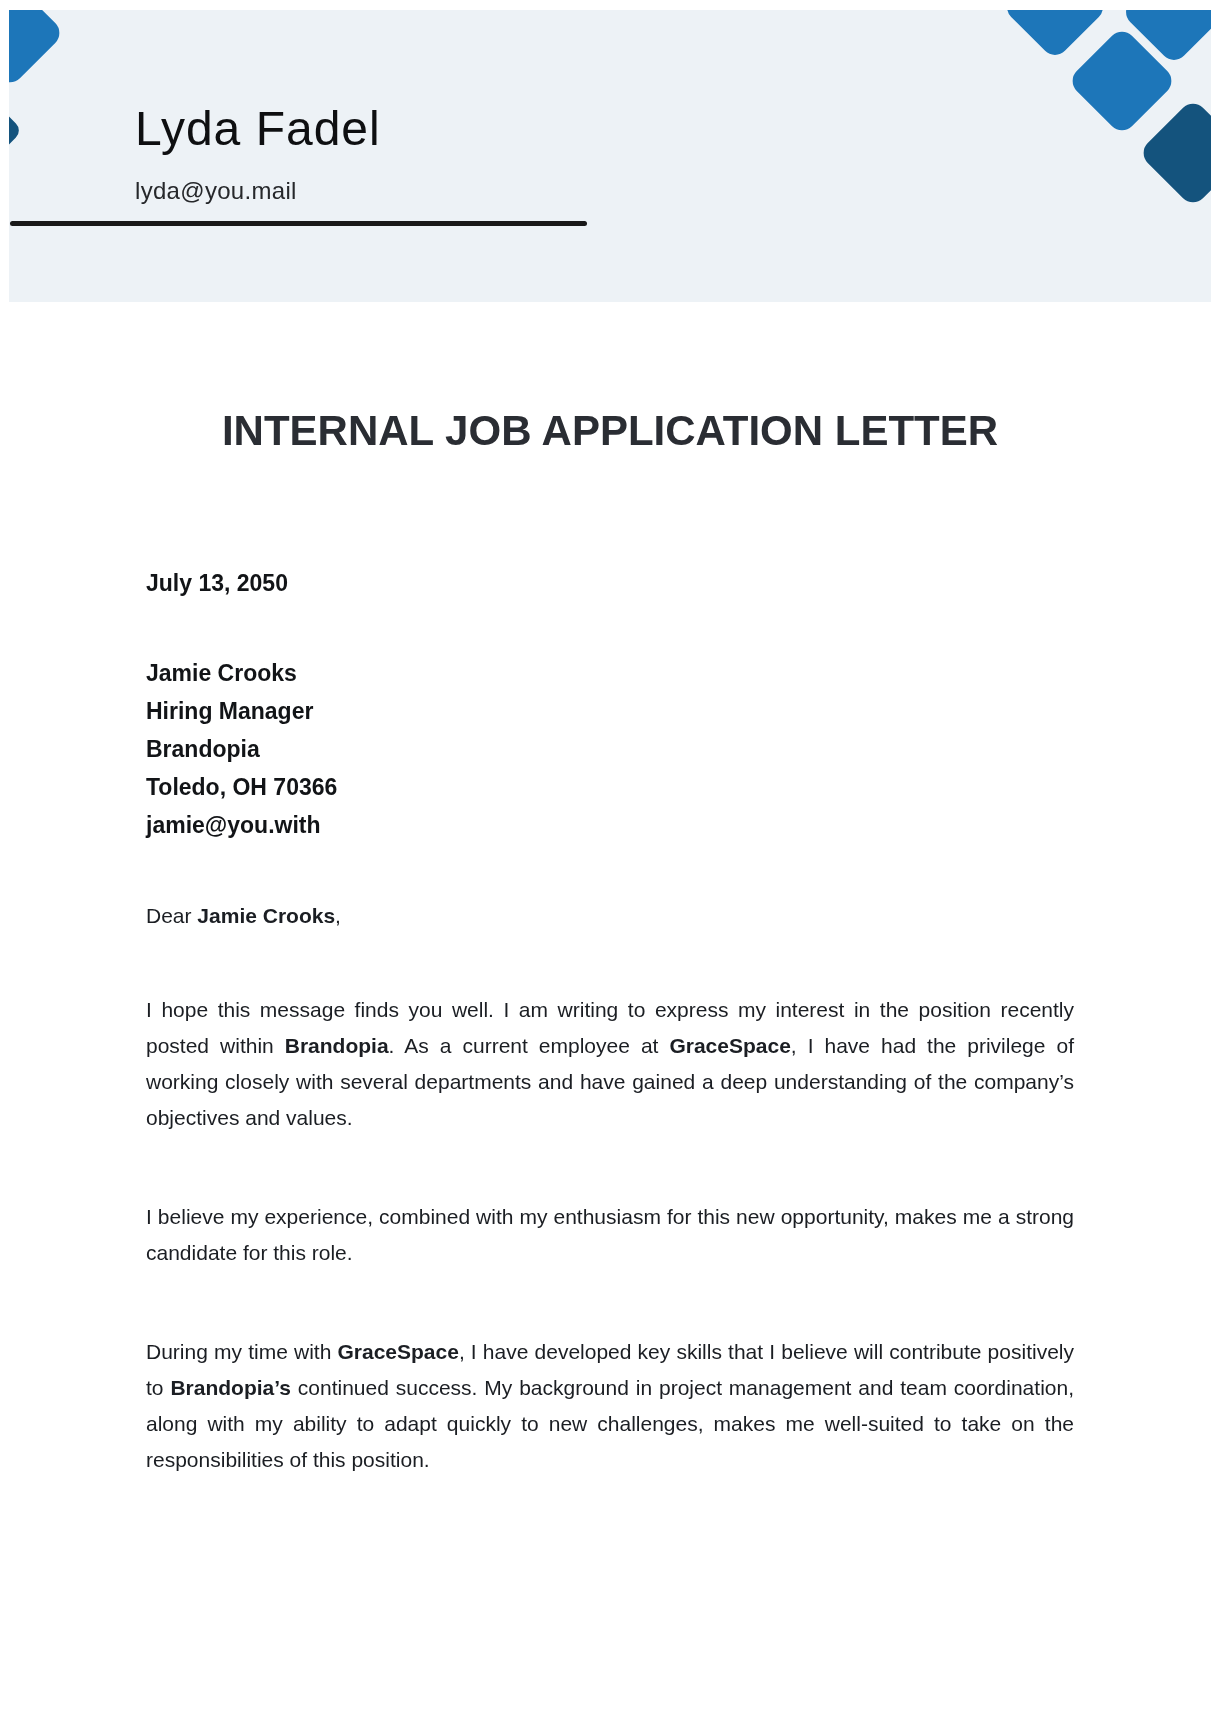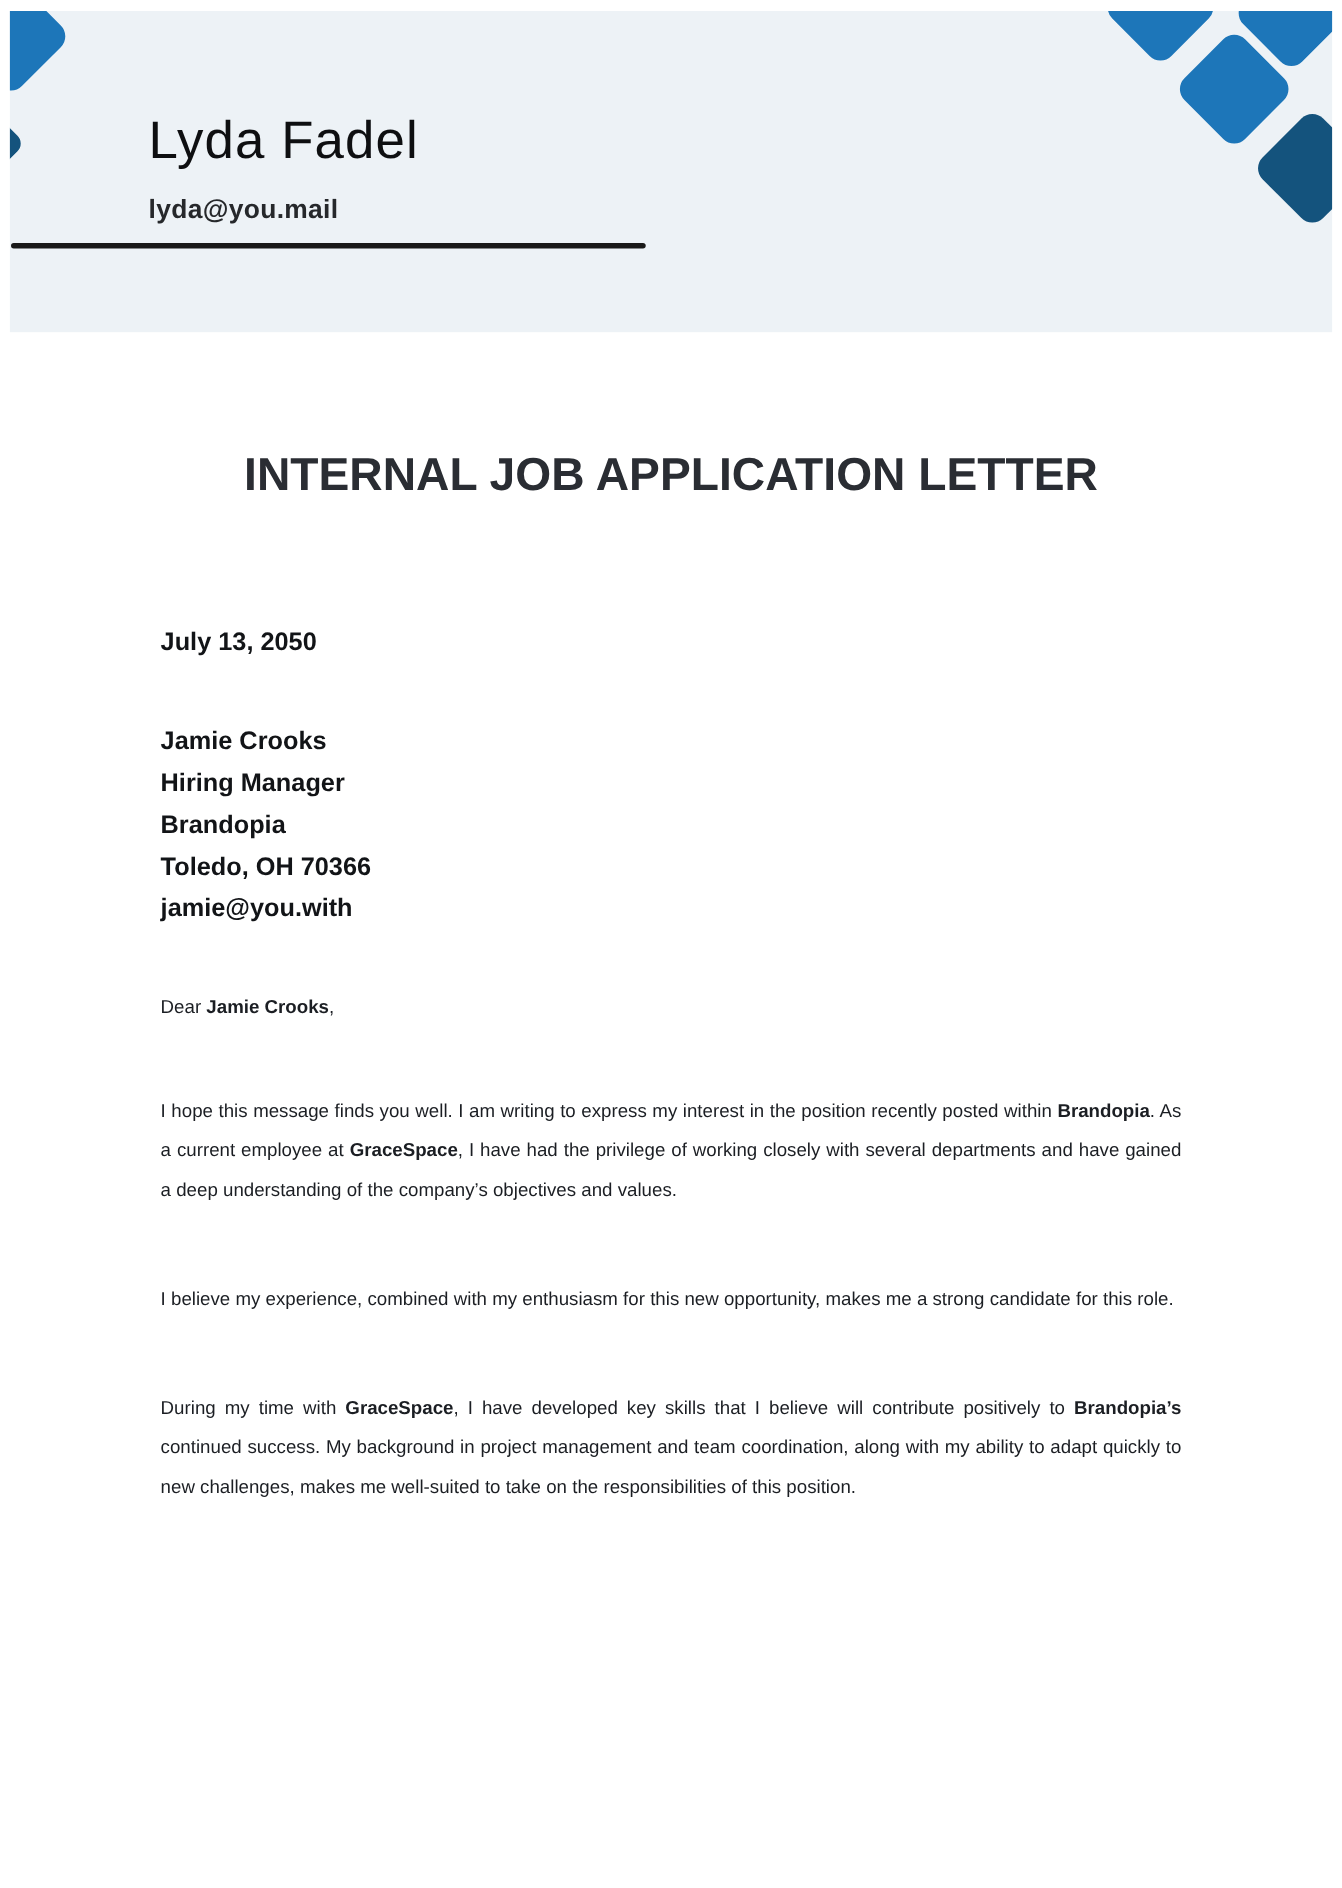--- a/index.html
+++ b/index.html
@@ -47,21 +47,21 @@
     letter-spacing: 1px;
     color: #0e0f11;
     white-space: nowrap;
   }
   .brand-email {
     position: absolute;
     left: 126px;
     top: 169px;
     font-size: 24px;
     line-height: 24px;
-    font-weight: 700;
+    font-weight: 400;
     letter-spacing: 0.3px;
     color: #26282b;
     white-space: nowrap;
   }
   .header-rule {
     position: absolute;
     left: 1px;
     top: 211px;
     width: 577px;
     height: 5px;
@@ -96,28 +96,28 @@
   }
   .recipient {
     margin: 53px 0 0 0;
     font-size: 23px;
     line-height: 38px;
     font-weight: 700;
     color: #121417;
   }
   .salutation {
     margin: 54px 0 0 0;
-    font-size: 17px;
+    font-size: 21px;
     line-height: 36px;
     font-weight: 400;
   }
   .salutation b, .para b { font-weight: 700; }
   .paragraphs .para {
     margin: 63px 0 0 0;
-    font-size: 17px;
+    font-size: 21px;
     line-height: 36px;
     text-align: justify;
     color: #1b1e23;
   }
   .paragraphs .para:first-child { margin-top: 58px; }
 </style>
 </head>
 <body>
 
 <div class="page">

